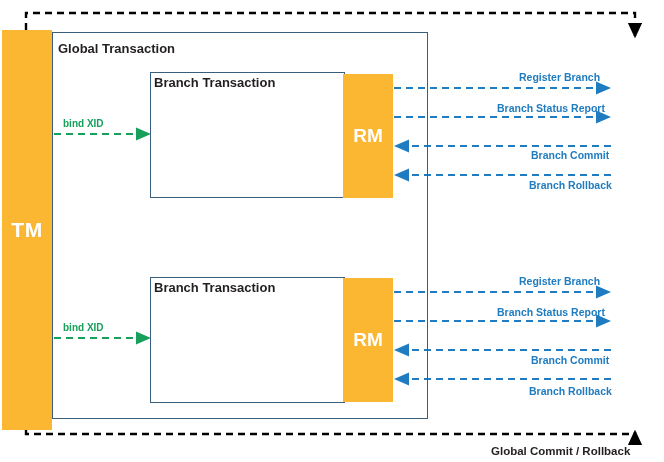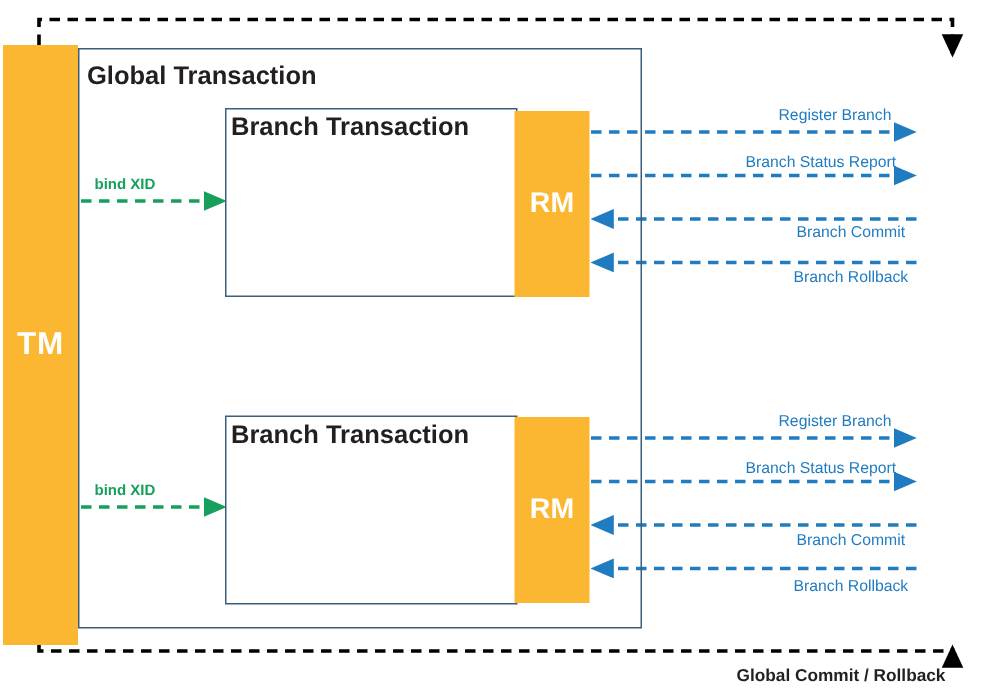--- a/index.html
+++ b/index.html
@@ -56,30 +56,30 @@
   .outline-box {
     border: 1px solid #3A5F7D;
     background: transparent;
   }
   .branch-box {
     border: 1px solid #3A5F7D;
     background: #ffffff;
   }
   .cap-label {
     position: absolute;
-    font-size: 17px;
+    font-size: 13px;
     font-weight: bold;
     color: #231f20;
     white-space: nowrap;
     font-family: "Liberation Sans", sans-serif;
   }
   .flow-label {
     position: absolute;
     font-size: 10.5px;
-    font-weight: normal;
+    font-weight: bold;
     color: #1F7CC0;
     white-space: nowrap;
     font-family: "Liberation Sans", sans-serif;
   }
   .bind-label {
     position: absolute;
     font-size: 10px;
     font-weight: bold;
     color: #17A05C;
     white-space: nowrap;

